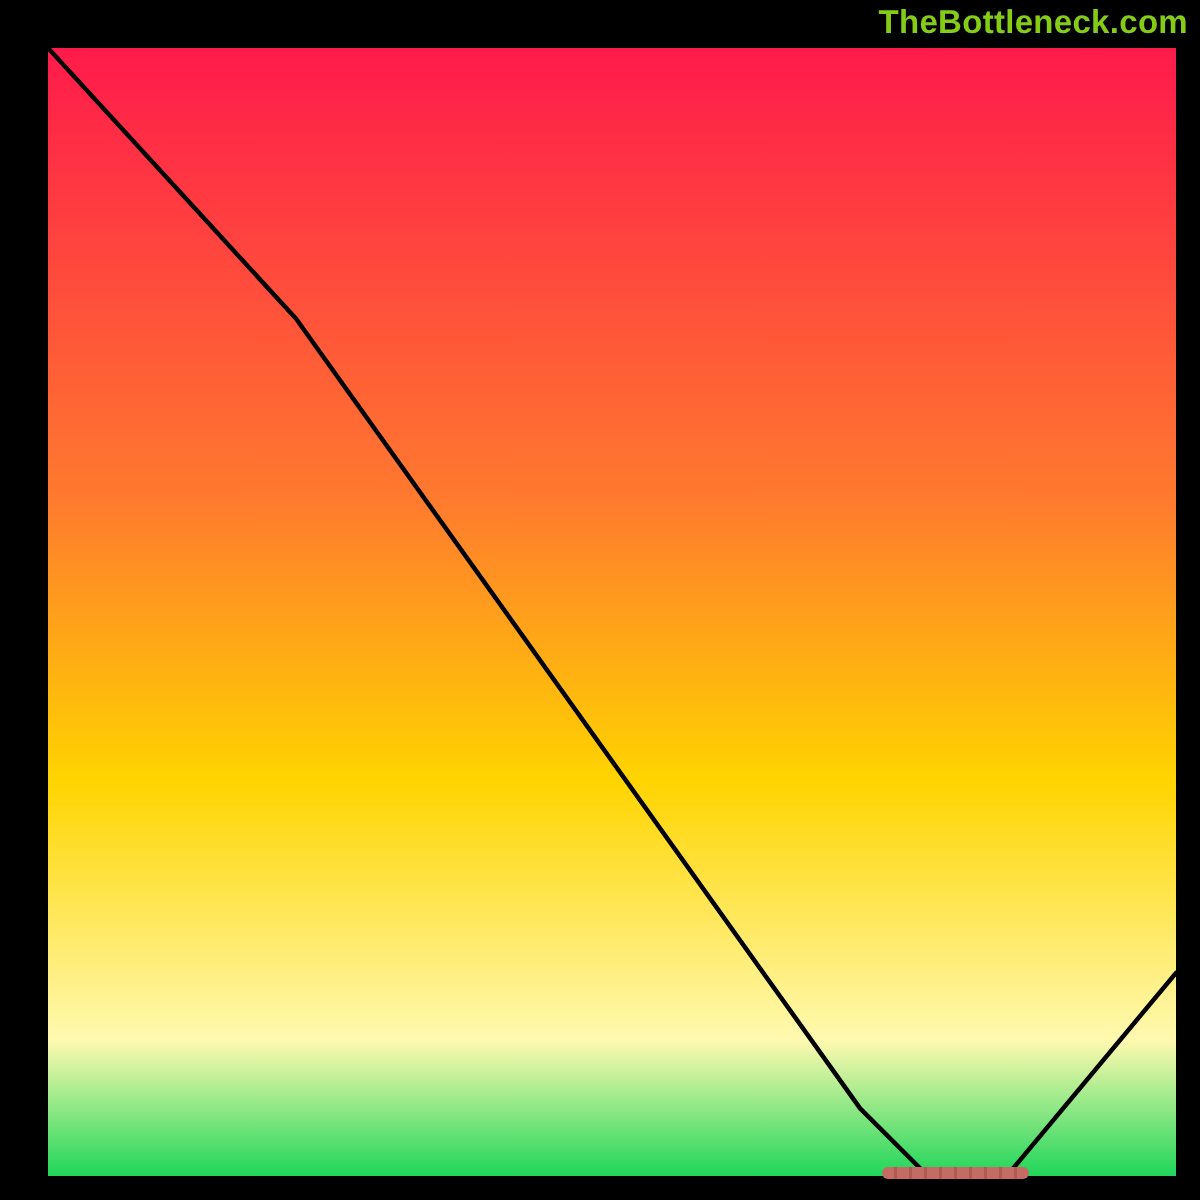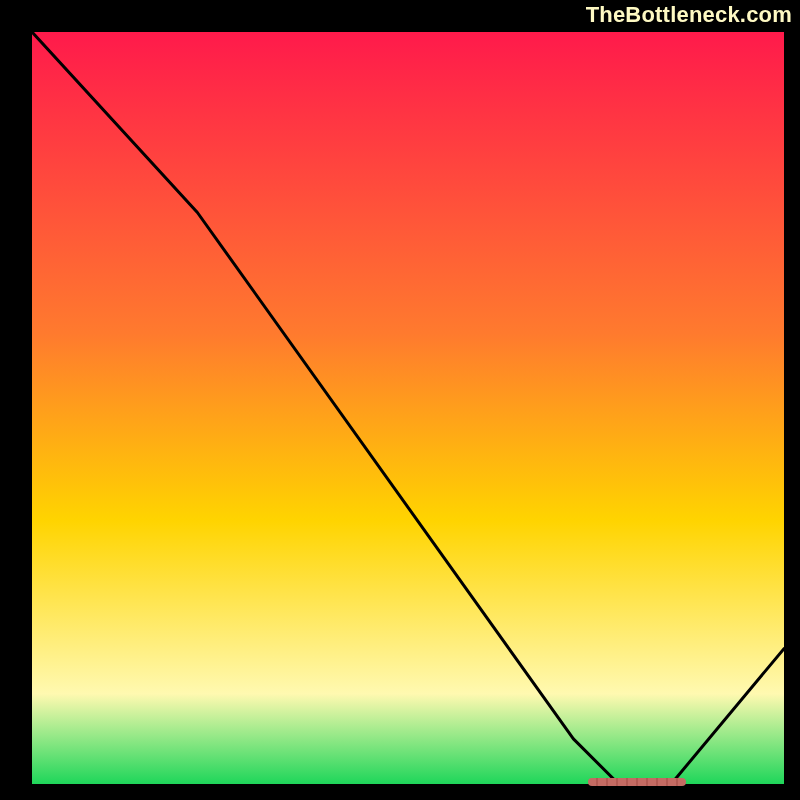--- a/index.html
+++ b/index.html
@@ -13,21 +13,21 @@
   }
   .frame {
     position: relative;
     width: 800px;
     height: 800px;
   }
   .attribution {
     position: absolute;
     top: 2px;
     right: 8px;
-    color: #fef9c3;
+    color: #84cc16;
     font-size: 22px;
     font-weight: 600;
     letter-spacing: 0.2px;
   }
   .plot {
     position: absolute;
     left: 32px;
     top: 32px;
     width: 752px;
     height: 752px;

